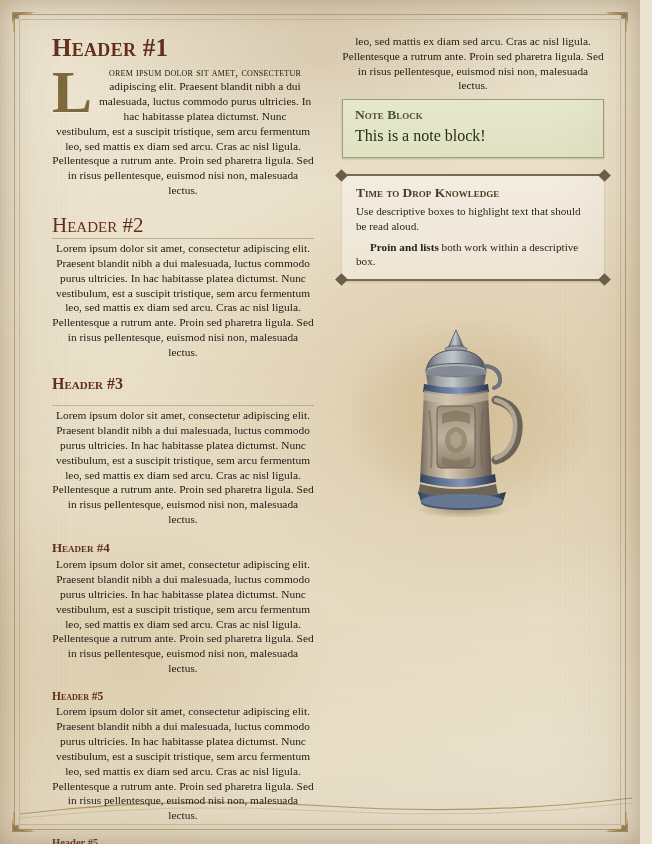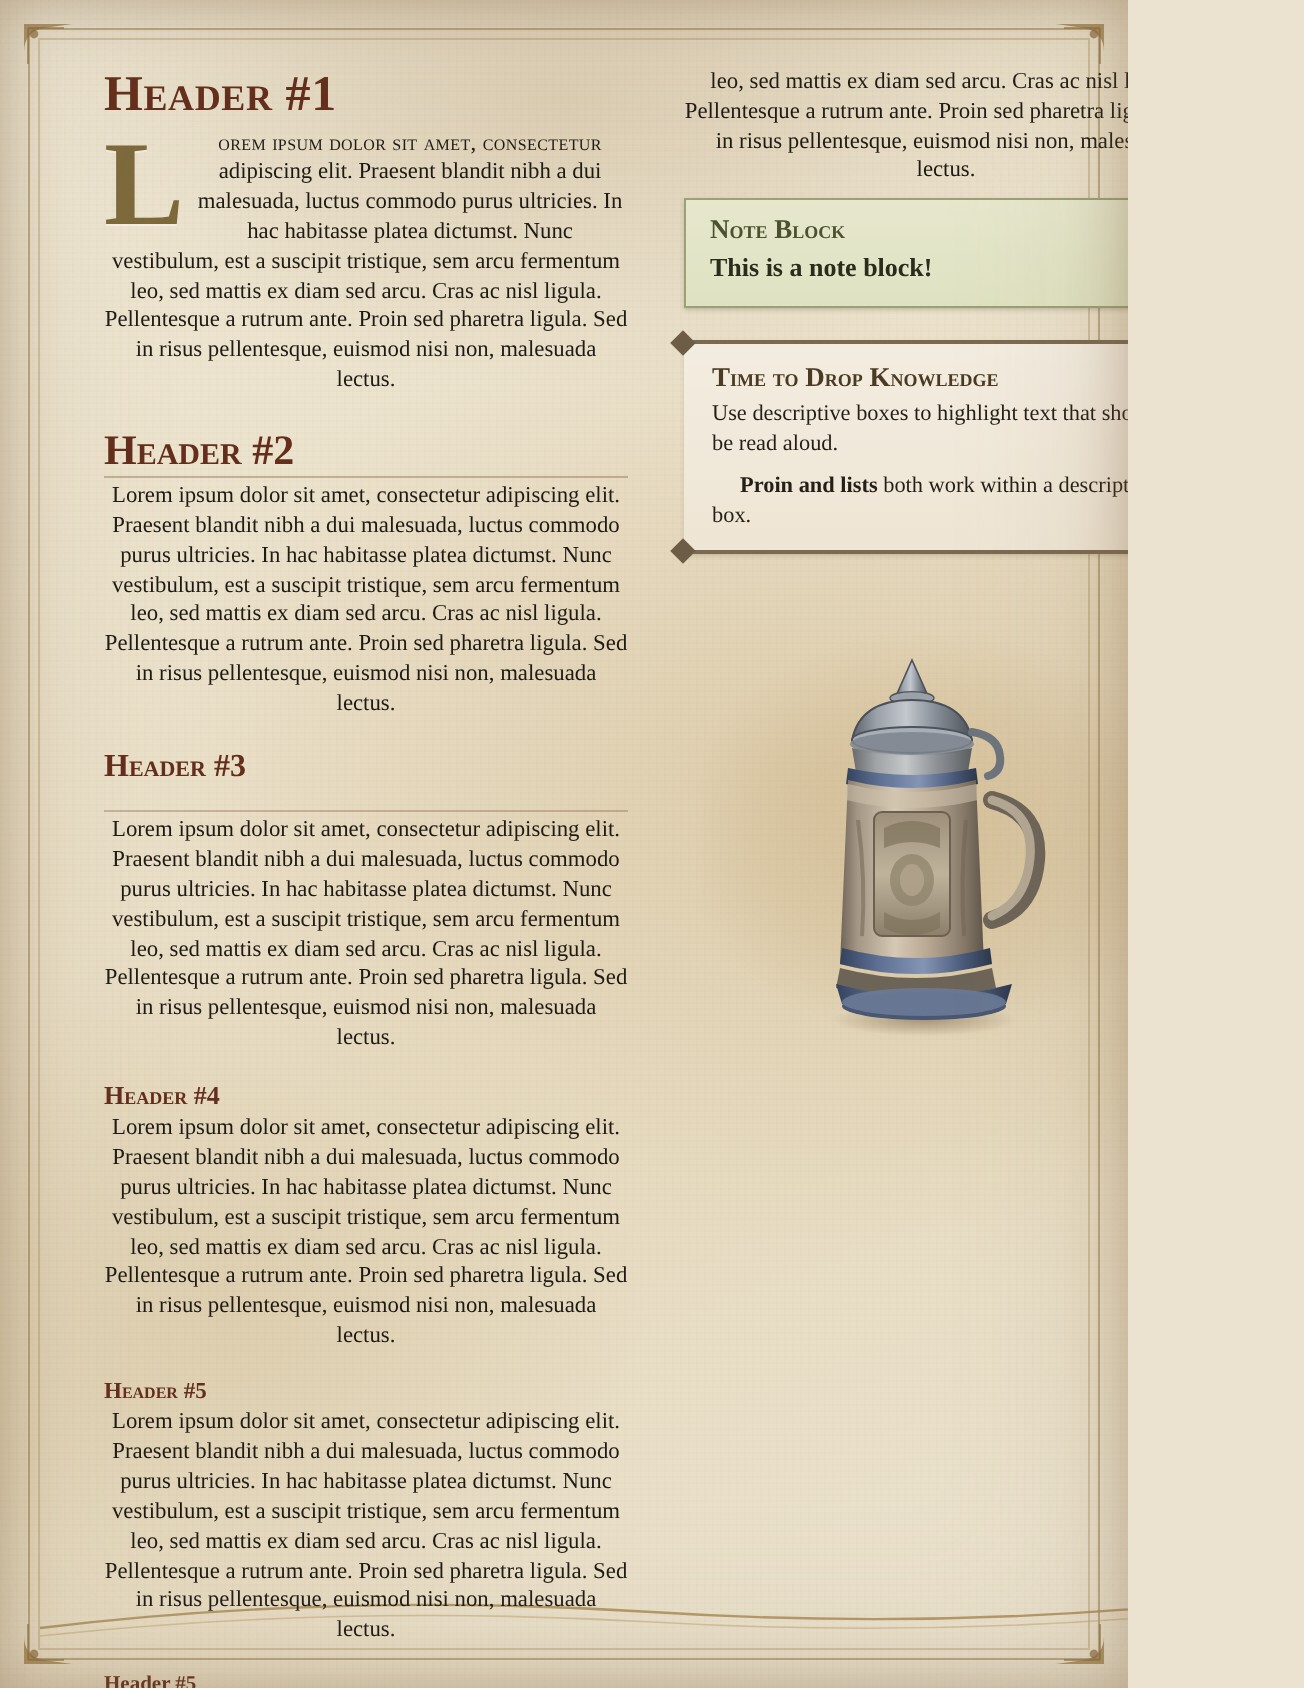--- a/index.html
+++ b/index.html
@@ -9,21 +9,21 @@
   body {
     width: 652px;
     height: 844px;
     overflow: hidden;
     font-family: "Liberation Serif", serif;
     background: #ebe3d0;
   }
 
   .page {
     position: relative;
-    width: 564px;
+    width: 640px;
     height: 844px;
     box-sizing: border-box;
     background:
       radial-gradient(ellipse 420px 300px at 72% 46%, rgba(196,164,112,0.30) 0%, rgba(196,164,112,0.10) 55%, rgba(196,164,112,0) 78%),
       radial-gradient(ellipse 300px 260px at 20% 78%, rgba(186,156,106,0.22) 0%, rgba(186,156,106,0) 70%),
       radial-gradient(ellipse 360px 200px at 50% 6%, rgba(170,140,96,0.25) 0%, rgba(170,140,96,0) 72%),
       linear-gradient(160deg, #efe8d6 0%, #eae0c9 40%, #e7dcc2 70%, #ece4d2 100%);
     overflow: hidden;
   }
   
@@ -104,21 +104,21 @@
     font-variant: small-caps;
     font-weight: bold;
     color: #632e1c;
     font-size: 25px;
     margin: 0 0 3px 0;
     letter-spacing: .3px;
     line-height: 1.1;
   }
   h2.h2 {
     font-variant: small-caps;
-    font-weight: bold;
+    font-weight: normal;
     color: #632e1c;
     font-size: 21px;
     margin: 16px 0 2px 0;
     line-height: 1.1;
     border-bottom: 1px solid rgba(120,80,50,0.35);
     padding-bottom: 1px;
   }
   h3.h3 {
     font-variant: small-caps;
     font-weight: bold;
@@ -191,25 +191,24 @@
   }
   .note-block .nb-title {
     font-variant: small-caps;
     font-weight: bold;
     color: #4c5230;
     font-size: 13.5px;
     margin: 0 0 3px 0;
     line-height: 1.15;
   }
   .note-block .nb-text {
-    font-size: 13px;
+    font-size: 16px;
     color: #2a2c1c;
     line-height: 1.3;
     margin: 0;
-    font-weight: bold;
   }
 
   
   .desc-box {
     position: relative;
     margin-top: 16px;
     background: linear-gradient(180deg, #f3ece0 0%, #eee5d4 100%);
     padding: 9px 14px 10px 14px;
     border-top: 2px solid #7a6a52;
     border-bottom: 2px solid #7a6a52;

